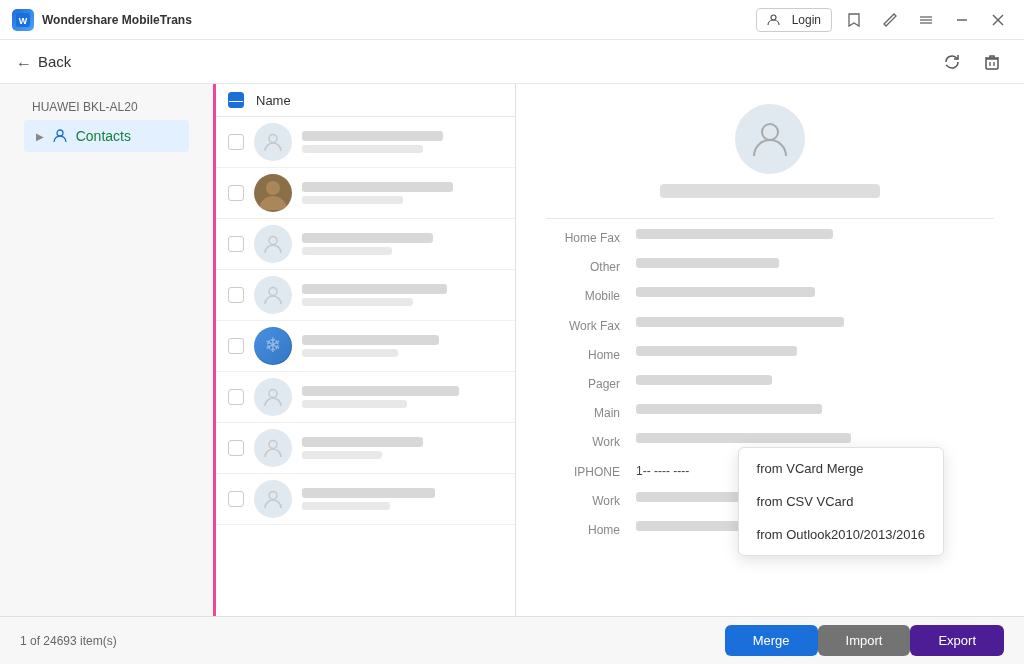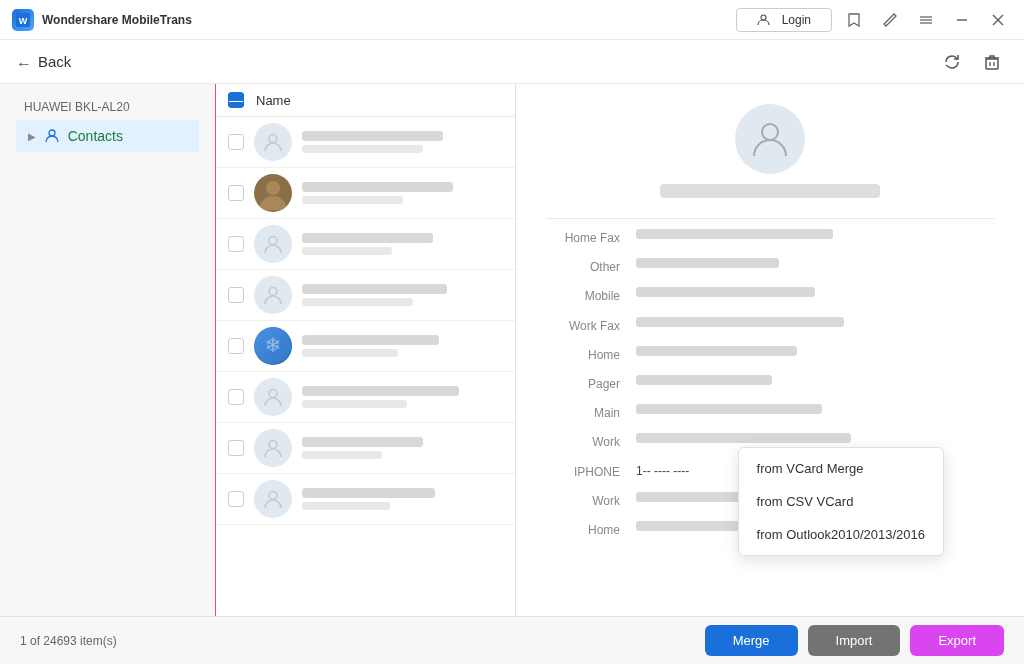--- a/index.html
+++ b/index.html
@@ -21,21 +21,21 @@
       border-radius: 5px;
       margin-right: 8px;
       display: flex; align-items: center; justify-content: center;
       color: white; font-size: 11px; font-weight: bold;
     }
     .title-bar-title { font-size: 12px; color: #333; font-weight: 700; flex: 1; }
     .title-bar-controls { display: flex; align-items: center; gap: 8px; }
     .login-btn {
       display: flex; align-items: center; gap: 12px;
       border: 1px solid #ccc; border-radius: 4px;
-      padding: 4px 20px; font-size: 12px; color: #333;
+      padding: 4px 10px; font-size: 12px; color: #333;
       cursor: pointer; background: #fff;
     }
     .title-btn {
       width: 28px; height: 28px; display: flex; align-items: center; justify-content: center;
       color: #666; font-size: 16px; cursor: pointer; border-radius: 3px;
     }
 
     
     .back-bar {
       height: 44px;
@@ -64,22 +64,22 @@
     
     .main-layout {
       display: flex;
       height: calc(664px - 40px - 44px - 48px);
     }
 
     
     .sidebar {
       width: 216px;
       background: #f7f7f7;
-      border-right: 1px solid #ec4899;
-      padding: 8px 8px;
+      border-right: 3px solid #ec4899;
+      padding: 8px 16px;
     }
     .sidebar-device {
       font-size: 12px; color: #666; padding: 8px 16px 4px;
       font-weight: 500;
     }
     .sidebar-item {
       display: flex; align-items: center; gap: 8px;
       padding: 8px 12px;
       cursor: pointer;
       border-radius: 4px;
@@ -189,25 +189,25 @@
       padding: 0 20px;
     }
     .item-count { font-size: 12px; color: #666; flex: 1; }
     .btn {
       padding: 8px 28px;
       border-radius: 6px;
       font-size: 13px;
       cursor: pointer;
       border: none;
       font-weight: 500;
-      margin-left: 10px;
+      margin-left: 0;
     }
     .btn-primary { background: #1a6fdb; color: #fff; }
     .btn-secondary { background: #737373; color: #fff; }
-    .btn-export { background: #d946ef; color: #fff; }
+    .btn-export { background: #4c1d95; color: #fff; }
 
     
     .dropdown-menu {
       position: absolute;
       background: #fff;
       border: 1px solid #e0e0e0;
       border-radius: 6px;
       box-shadow: 0 4px 16px rgba(0,0,0,0.12);
       z-index: 100;
       min-width: 200px;

